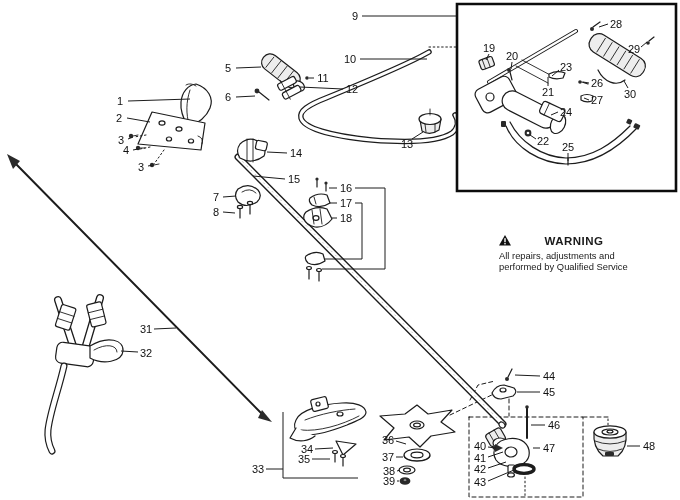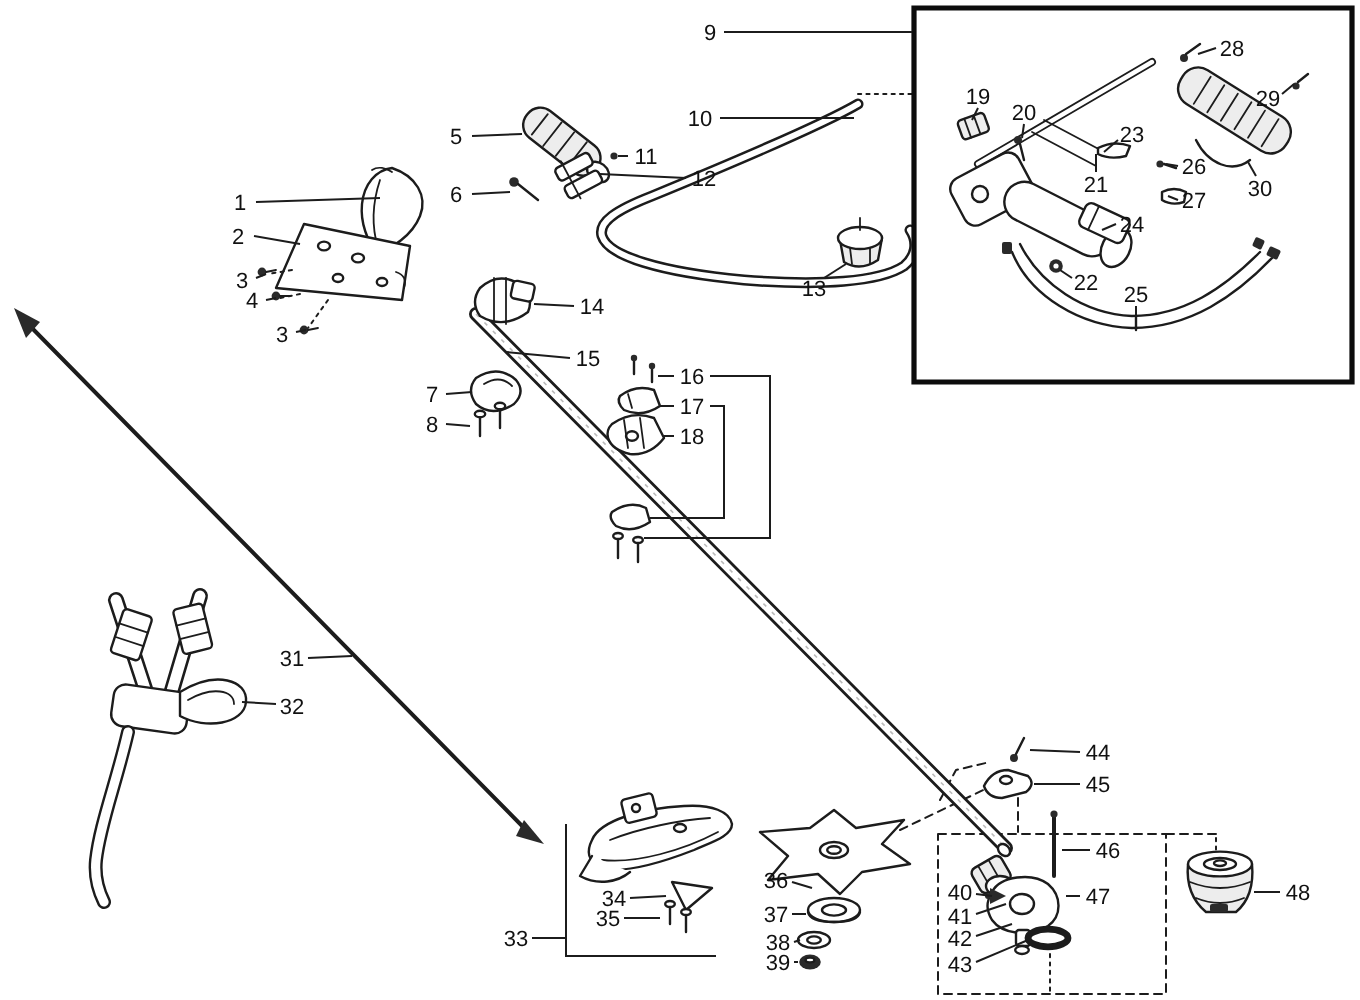--- a/index.html
+++ b/index.html
@@ -436,16 +436,26 @@
         <polyline points="545,425 531,425" class="leader"></polyline>
         <text x="554" y="429" class="callout">46</text>
         <polyline points="540,448 533,448" class="leader"></polyline>
         <text x="549" y="452" class="callout">47</text>
         <polyline points="640,446 627,446" class="leader"></polyline>
         <text x="649" y="450" class="callout">48</text>
       </g>
 </svg>
 
 <div id="warning-note">
+  <div id="warning-title">
+    <svg width="12" height="11" viewBox="0 0 12 11">
+      <path d="M6 0 L12 10.5 H0 Z" fill="#111"></path>
+      <rect x="5.3" y="3.2" width="1.4" height="4" fill="#fff"></rect>
+      <rect x="5.3" y="8" width="1.4" height="1.4" fill="#fff"></rect>
+    </svg>
+    <span>WARNING</span>
+  </div>
   <div id="warning-lines">
+        <div>All repairs, adjustments and</div>
+        <div>performed by Qualified Service</div>
       </div>
 </div>
 </div>
 
 </body></html>

